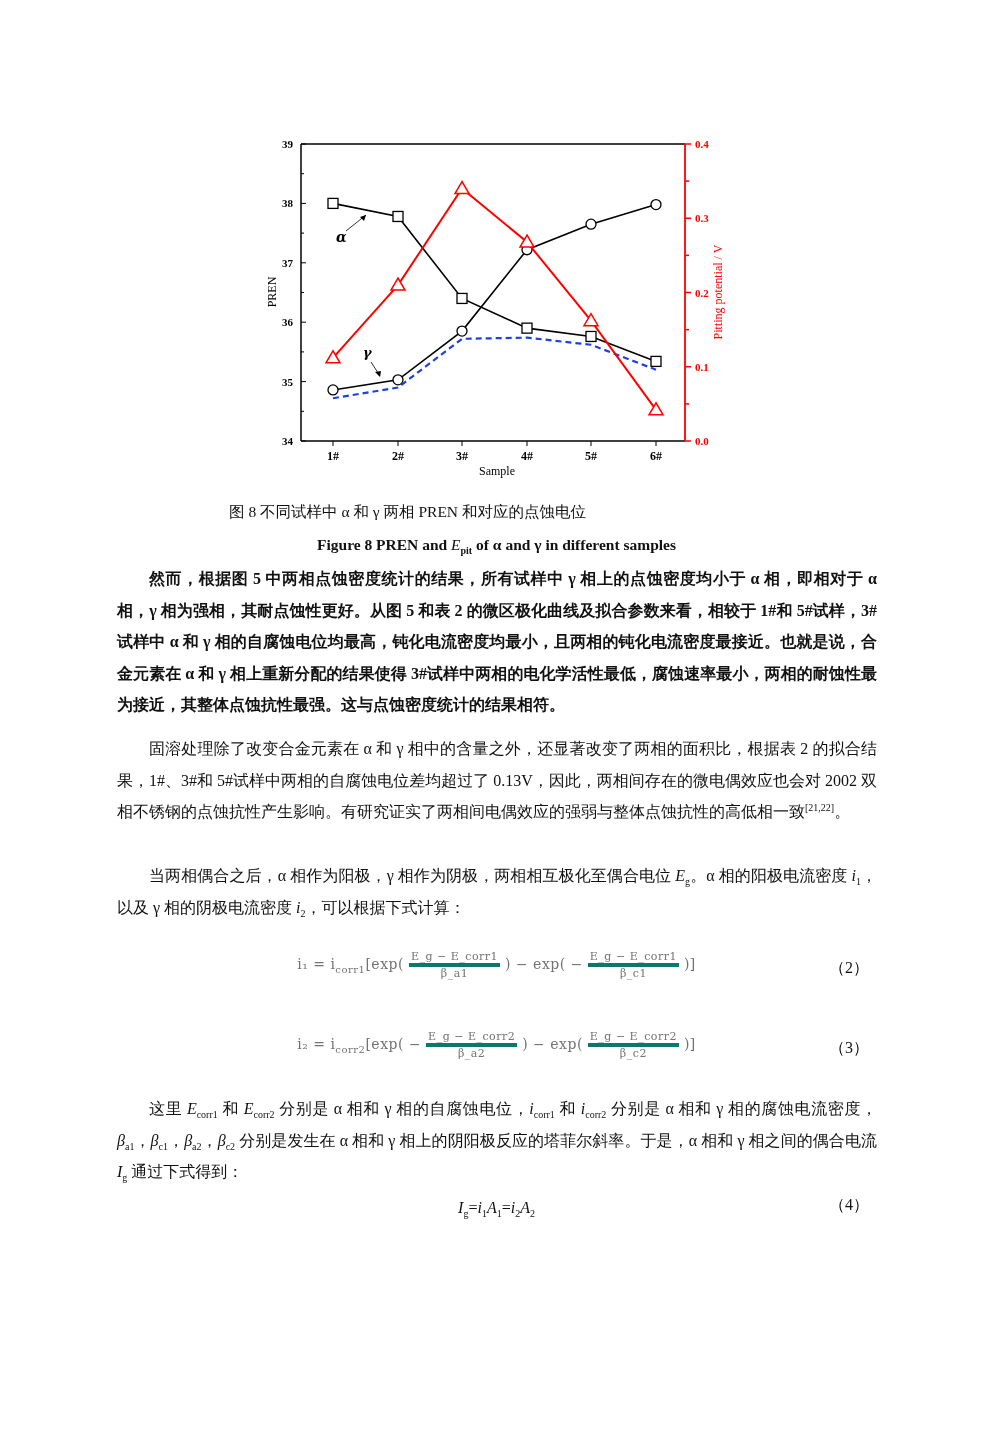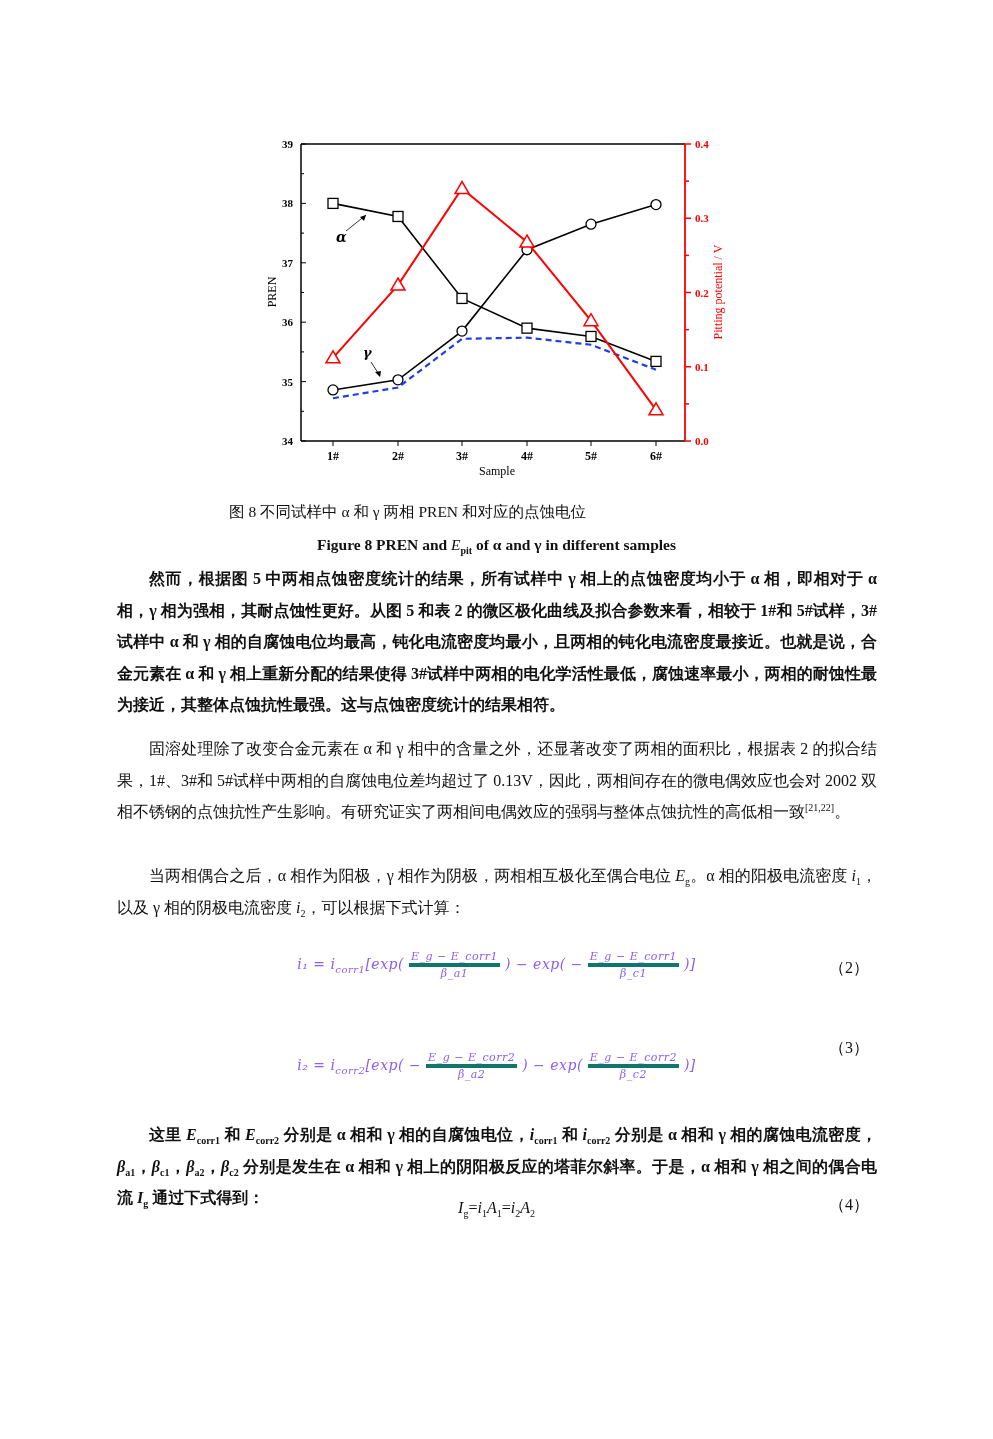--- a/index.html
+++ b/index.html
@@ -7,24 +7,24 @@
          font-family: "Liberation Serif", "DejaVu Serif", serif; color: #111; }
   .figure { position: absolute; left: 260px; top: 130px; width: 480px; height: 360px; }
   .figure svg { display: block; }
   .caption-cn { position: absolute; left: 0; width: 815px; top: 502px; text-align: center; font-size: 15.5px; }
   .caption-en { position: absolute; left: 0; width: 993px; top: 536px; text-align: center; font-size: 15.5px; font-weight: bold; }
   .caption-cn i, .caption-en i { font-style: italic; font-weight: normal; }
   .para { position: absolute; left: 117px; width: 760px; font-size: 16px; line-height: 31.5px; text-align: justify; text-indent: 32px; }
   .p1 { top: 563px; font-weight: bold; }
   .p2 { top: 733px; font-family: Liberation Serif, serif; }
   .p3 { top: 860px; }
-  .p4 { top: 1119px; font-weight: bold; }
+  .p4 { top: 1093px; }
   .eq { position: absolute; left: 0; width: 993px; text-align: center; font-size: 16px; }
   .eq-num { position: absolute; right: 124px; font-size: 16px; }
-  .eq-img { color: #8b5cf6; font-style: italic; font-family: "DejaVu Serif", serif; font-size: 14px; letter-spacing: 0.5px; filter: blur(0.3px); }
+  .eq-img { color: #737373; font-family: "DejaVu Serif", serif; font-size: 14px; letter-spacing: 0.5px; filter: blur(0.3px); }
   .eq-img .frac { display: inline-block; vertical-align: middle; text-align: center; font-size: 11px; line-height: 13px; }
   .eq-img .frac span { display: block; }
   .eq-img .frac .num { border-bottom: 4px solid #0f766e; padding: 0 2px; }
   sub, sup { font-size: 10px; line-height: 0; }
   .it { font-style: italic; }
 </style>
 </head>
 <body>
 
 <div class="figure">
@@ -123,21 +123,21 @@
   <span class="eq-img">
     <span>i₁ = i</span><sub>corr1</sub><span>[exp(</span>
     <span class="frac"><span class="num">E_g − E_corr1</span><span>β_a1</span></span>
     <span>) − exp( −</span>
     <span class="frac"><span class="num">E_g − E_corr1</span><span>β_c1</span></span>
     <span>)]</span>
   </span>
 </div>
 <div class="eq-num" style="top:958px;">（2）</div>
 
-<div class="eq" style="top:1030px;margin-top:21px;">
+<div class="eq" style="top:1030px;">
   <span class="eq-img">
     <span>i₂ = i</span><sub>corr2</sub><span>[exp( −</span>
     <span class="frac"><span class="num">E_g − E_corr2</span><span>β_a2</span></span>
     <span>) − exp(</span>
     <span class="frac"><span class="num">E_g − E_corr2</span><span>β_c2</span></span>
     <span>)]</span>
   </span>
 </div>
 <div class="eq-num" style="top:1038px;">（3）</div>
 

